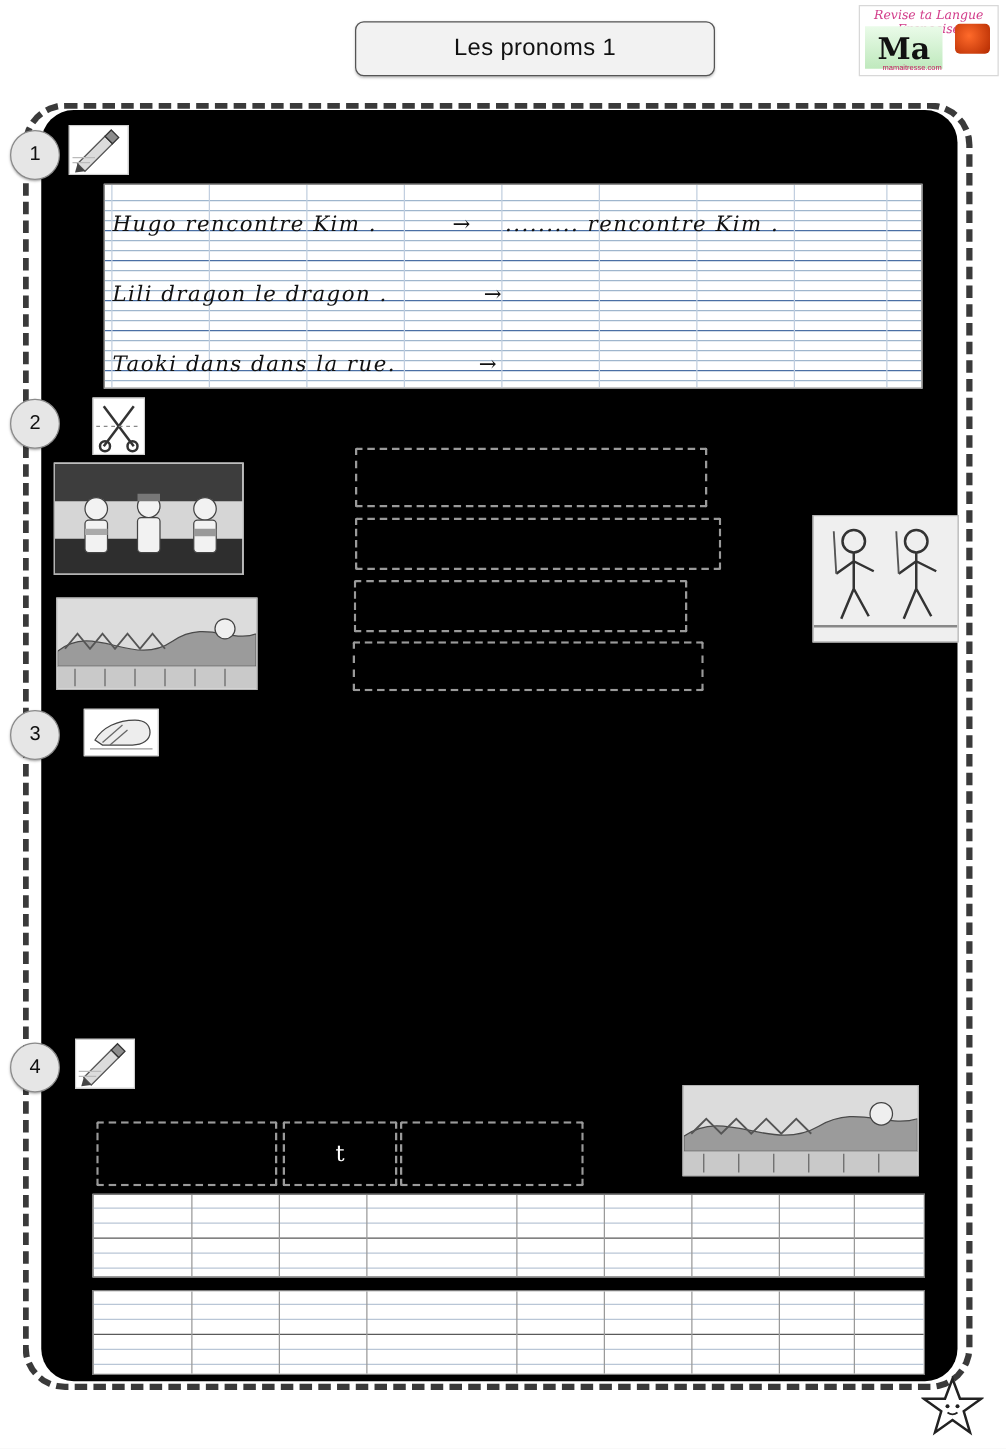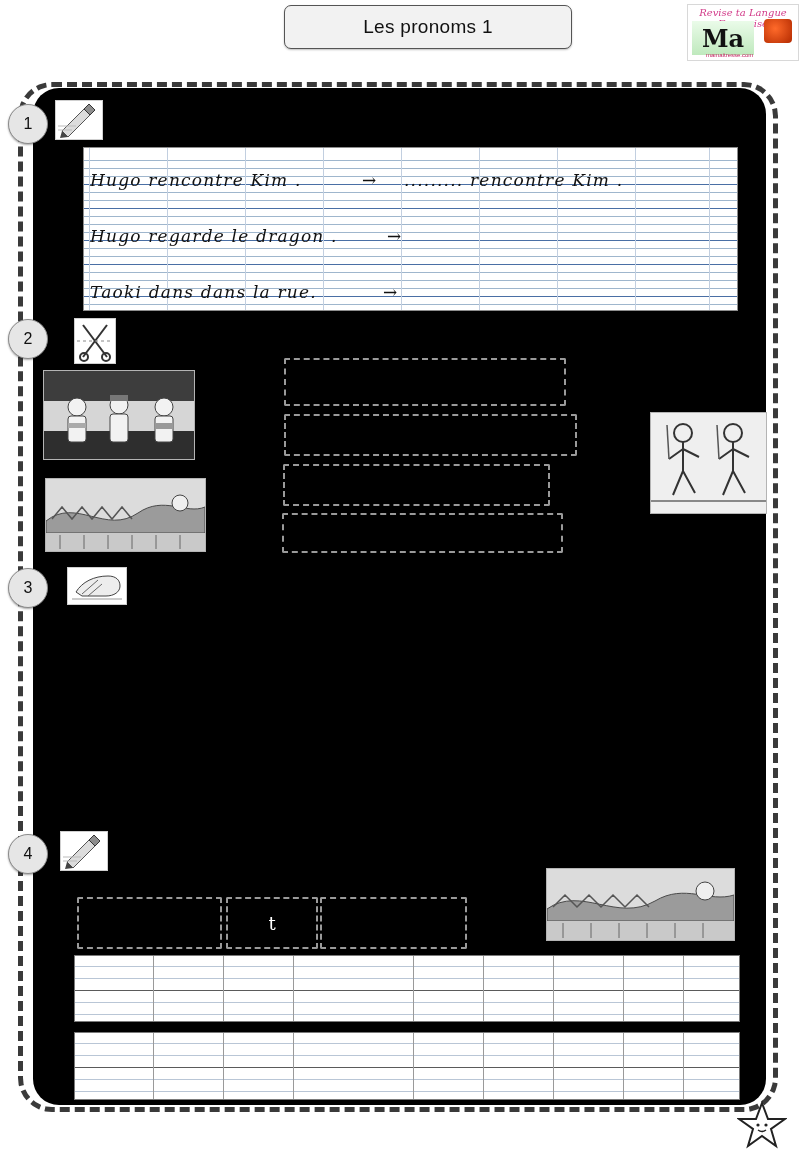--- a/index.html
+++ b/index.html
@@ -15,21 +15,21 @@
     width: 805px;
     height: 1159px;
     background: #ffffff;
     overflow: hidden;
   }
 
   
   .title-box {
     position: absolute;
     left: 284px;
-    top: 5px;
+    top: 17px;
     width: 286px;
     height: 42px;
     border: 1px solid #555;
     border-radius: 7px;
     background: #f2f2f2;
     box-shadow: 0 1px 2px rgba(0,0,0,0.25);
     display: flex;
     align-items: center;
     justify-content: center;
   }
@@ -291,21 +291,21 @@
     <div class="vline" style="left:317px;"></div>
     <div class="vline" style="left:395px;"></div>
     <div class="vline" style="left:473px;"></div>
     <div class="vline" style="left:551px;"></div>
     <div class="vline" style="left:625px;"></div>
 
     <div class="seyes-text" style="left:6px; top:22px;">Hugo rencontre Kim .</div>
     <div class="seyes-text" style="left:278px; top:22px; font-style:normal;">→</div>
     <div class="seyes-text" style="left:320px; top:22px;">......... rencontre Kim .</div>
 
-    <div class="seyes-text" style="left:6px; top:78px;">Hugo regarde le dragon .</div>
+    <div class="seyes-text" style="left:6px; top:78px;">Lili dragon le dragon .</div>
     <div class="seyes-text" style="left:303px; top:78px; font-style:normal;">→</div>
 
     <div class="seyes-text" style="left:6px; top:134px;">Taoki dans dans la rue.</div>
     <div class="seyes-text" style="left:299px; top:134px; font-style:normal;">→</div>
   </div>
 
   <div class="ex-num" style="left:8px; top:319px;">
     <span>2</span>
   </div>
 

